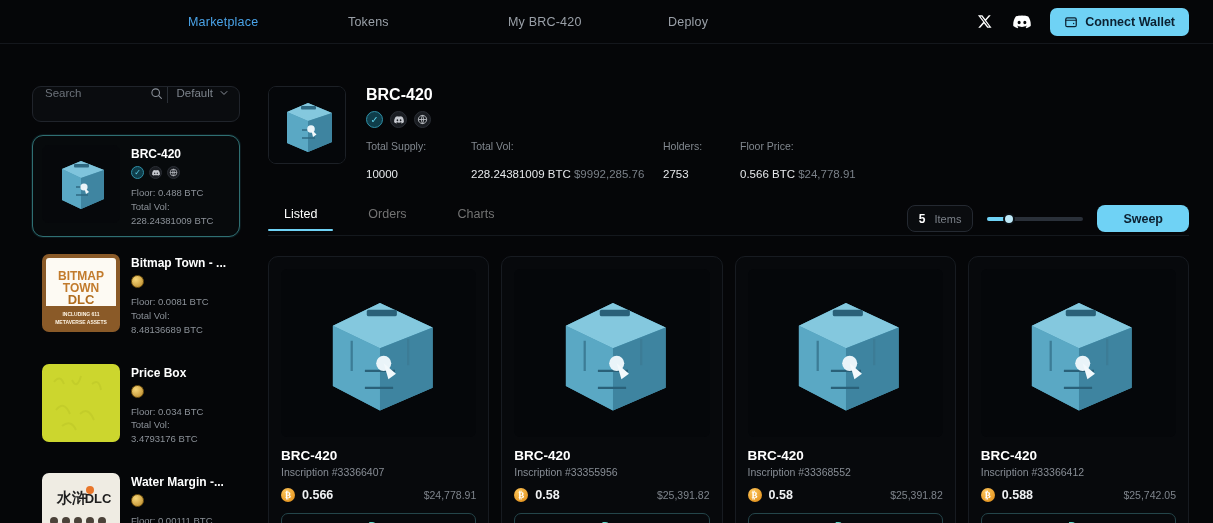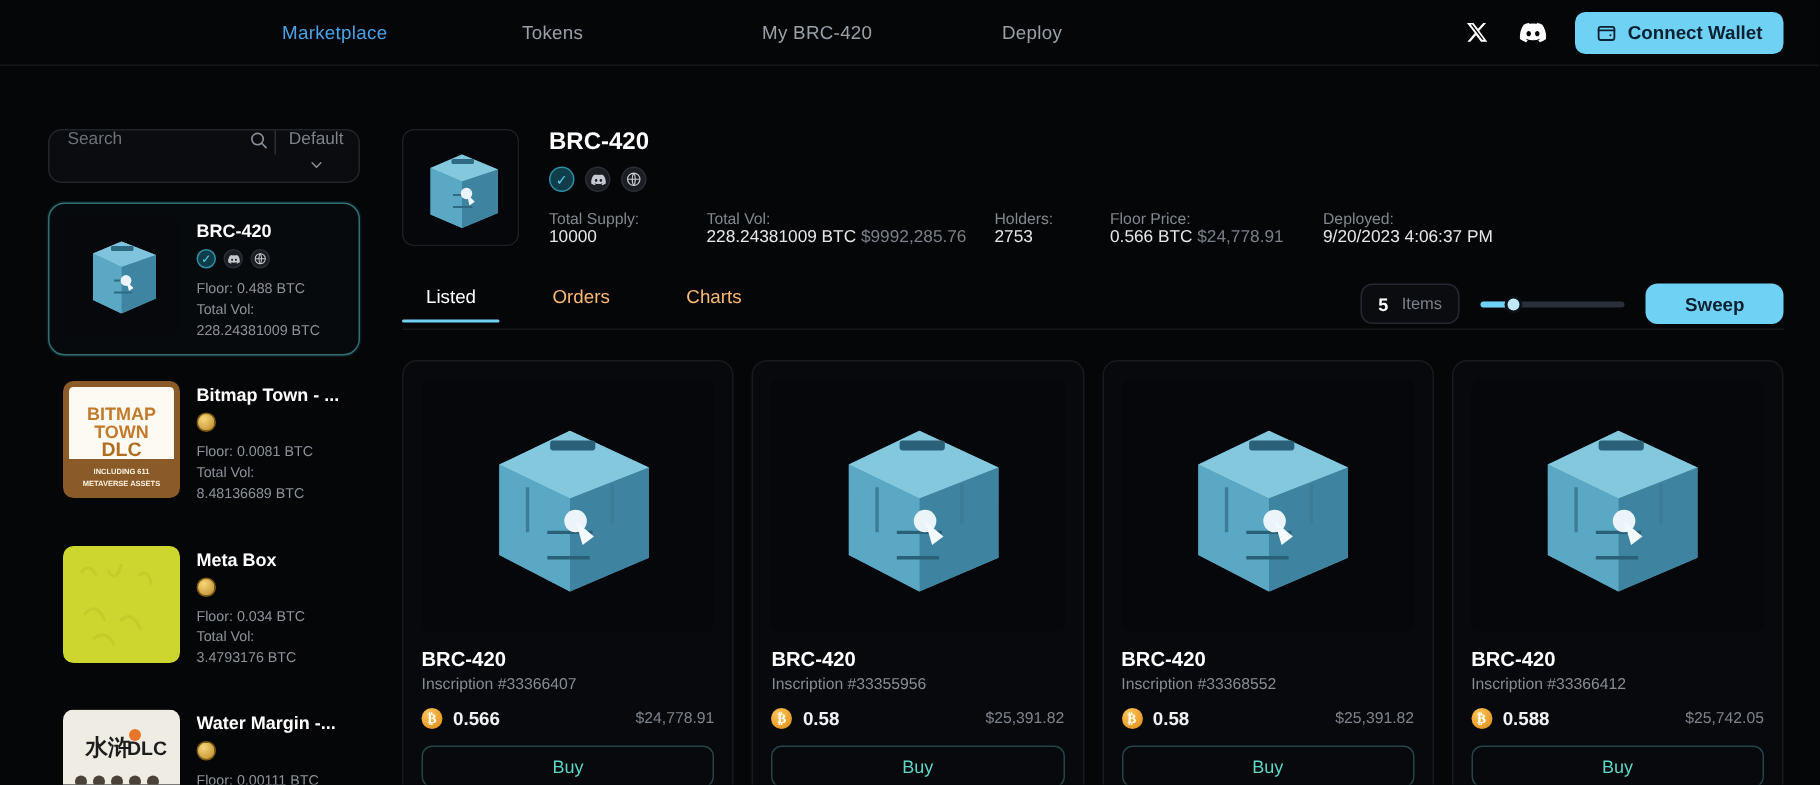--- a/index.html
+++ b/index.html
@@ -79,21 +79,21 @@
     background: #0a0c0f;
     margin-bottom: 13px;
   }
   .search-input {
     background: transparent; border: none; outline: none;
     color: #c8ccd2; font-size: 11.5px; width: 94px;
     font-family: "Liberation Sans", sans-serif;
   }
   .search-input::placeholder { color: #6c727a; }
   .search-divider { width: 1px; height: 16px; background: #2a2f36; margin: 0 9px 0 4px; }
-  .sort-sel { font-size: 11.5px; color: #7d848c; display: flex; align-items: center; gap: 6px; cursor: pointer; flex-direction: column; }
+  .sort-sel { font-size: 11.5px; color: #7d848c; display: flex; align-items: center; gap: 6px; cursor: pointer; }
 
   .coll-list { display: flex; flex-direction: column; gap: 7px; }
   .coll-item {
     border: 1px solid transparent;
     border-radius: 11px;
     padding: 9px 9px;
     display: flex;
     gap: 11px;
     cursor: pointer;
   }
@@ -137,34 +137,34 @@
     overflow: hidden; background: #05070a;
   }
   .hero-title { font-size: 16px; font-weight: 700; color: #fff; margin-bottom: 7px; }
   .hero-badges { display: flex; gap: 7px; margin-bottom: 12px; }
   .badge {
     width: 17px; height: 17px; border-radius: 50%;
     display: flex; align-items: center; justify-content: center;
     font-size: 9.5px; cursor: pointer;
   }
   .stats-row { display: flex; }
-  .stat-label { font-size: 10.5px; color: #82888f; margin-bottom: 0; }
+  .stat-label { font-size: 10.5px; color: #82888f; margin-bottom: 16px; }
   .stat-value { font-size: 11.5px; color: #e6e8eb; }
   .stat-sub { color: #7a8088; }
 
   
   .tabs-bar {
     display: flex; align-items: center;
     border-bottom: 1px solid #14181d;
     padding-bottom: 0; margin-bottom: 20px;
     height: 34px;
     gap: 19px;
   }
   .tab {
-    font-size: 12.5px; color: #fdba74; padding: 0 16px 9px 16px;
+    font-size: 12.5px; color: #737373; padding: 0 16px 9px 16px;
     cursor: pointer; position: relative;
   }
   .tab.active { color: #fff; }
   .tab.active::after {
     content: ""; position: absolute; left: 0; right: 0; bottom: -1px;
     height: 2px; background: #6fd2f5; border-radius: 2px;
   }
   .sweep-ctrls { margin-left: auto; display: flex; align-items: center; gap: 14px; }
   .items-box {
     border: 1px solid #242931; border-radius: 8px;
@@ -346,21 +346,21 @@
         <div class="thumb">
           <svg viewBox="0 0 78 78" width="78" height="78">
             <rect width="78" height="78" fill="#ccd62e"></rect>
             <g stroke="#c2cc2a" stroke-width="2" fill="none" opacity=".85">
               <path d="M12 18 q6 -8 10 2 M30 16 q5 10 9 -4 M50 20 q7 -6 9 6"></path>
               <path d="M14 46 q8 -10 14 4 M38 50 q8 -8 14 6 M20 62 q9 -7 14 4"></path>
             </g>
           </svg>
         </div>
         <div class="coll-info">
-          <div class="coll-name">Meta Box</div>
+          <div class="coll-name">Price Box</div>
           <div class="coll-badges">
             <span class="mini-badge b-gold"></span>
           </div>
           <div class="coll-stat">Floor: 0.034 BTC</div>
           <div class="coll-stat">Total Vol:</div>
           <div class="coll-stat">3.4793176 BTC</div>
         </div>
       </div>
 
       <div class="coll-item">
@@ -448,24 +448,20 @@
             <div class="stat-value"><span>228.24381009 BTC</span> <span class="stat-sub">$9992,285.76</span></div>
           </div>
           <div style="width:77px;">
             <div class="stat-label">Holders:</div>
             <div class="stat-value">2753</div>
           </div>
           <div style="width:142px;">
             <div class="stat-label">Floor Price:</div>
             <div class="stat-value"><span>0.566 BTC</span> <span class="stat-sub">$24,778.91</span></div>
           </div>
-          <div>
-            <div class="stat-label">Deployed:</div>
-            <div class="stat-value">9/20/2023 4:06:37 PM</div>
-          </div>
         </div>
       </div>
     </div>
 
     <div class="tabs-bar">
       <div class="tab active">Listed</div>
       <div class="tab">Orders</div>
       <div class="tab">Charts</div>
       <div class="sweep-ctrls">
         <div class="items-box">

